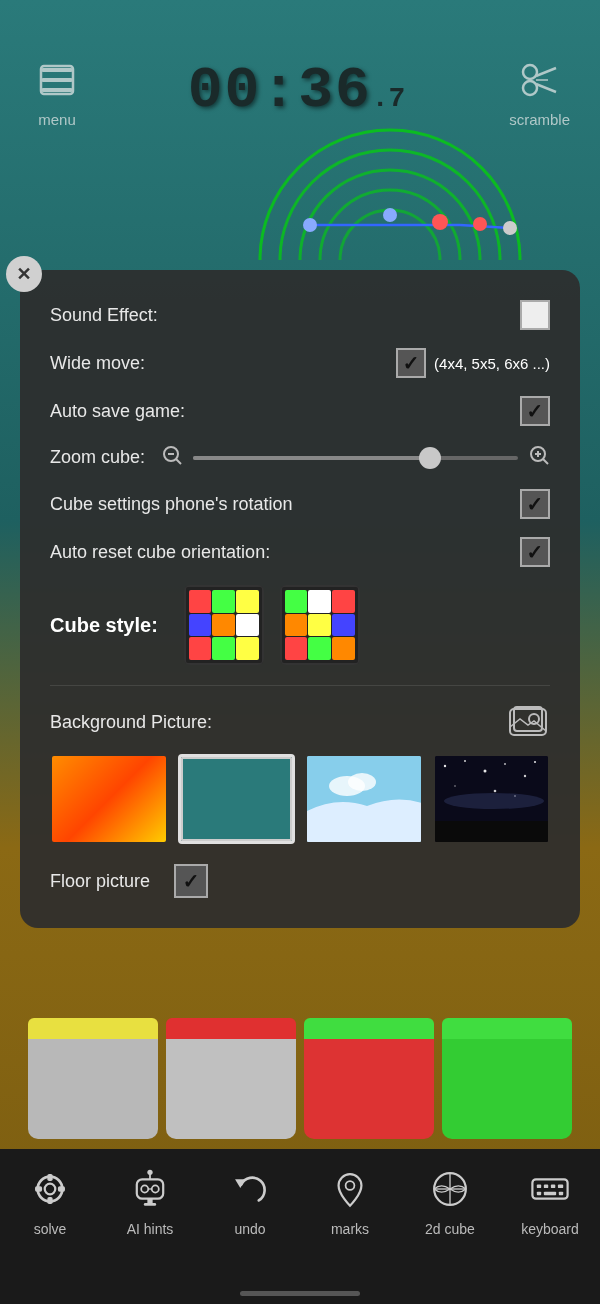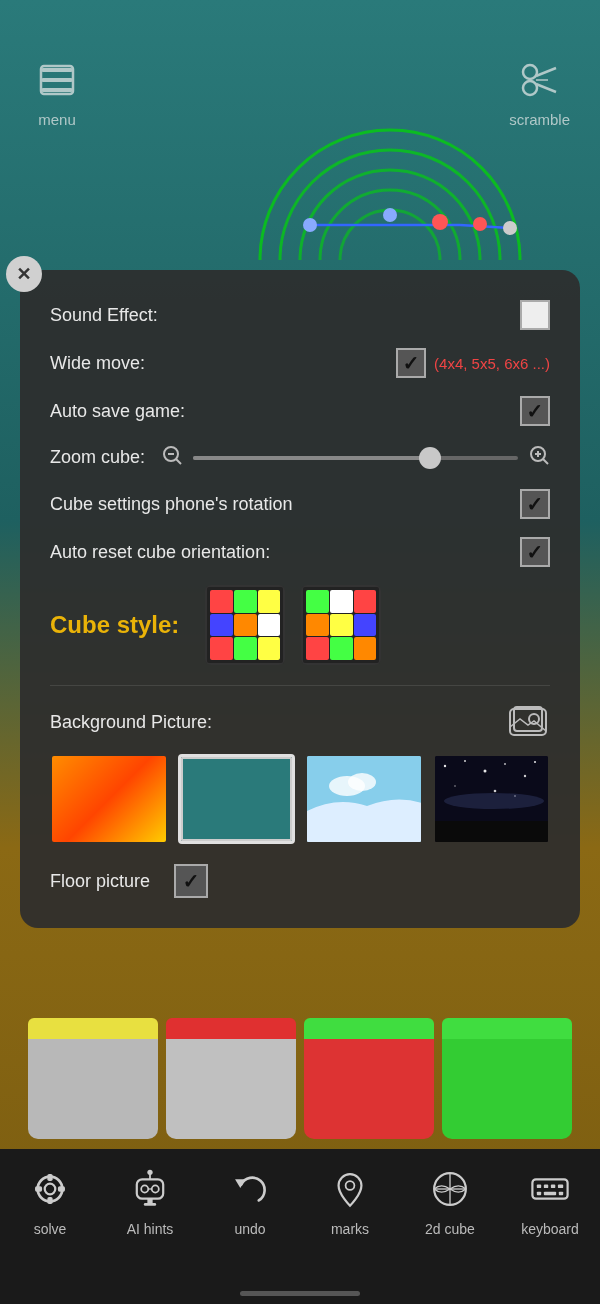--- a/index.html
+++ b/index.html
@@ -99,21 +99,21 @@
       align-items: center;
       margin-bottom: 18px;
       font-size: 18px;
       color: #e8e8e8;
     }
     .setting-label {
       flex: 1;
     }
     .setting-note {
       font-size: 15px;
-      color: #ef4444;
+      color: #ffffff;
       margin-left: 8px;
     }
 
     
     .checkbox {
       width: 30px;
       height: 30px;
       border: 2px solid #aaa;
       background: #555;
       display: flex;
@@ -171,22 +171,22 @@
     }
 
     
     .cube-style-row {
       display: flex;
       align-items: center;
       margin-bottom: 20px;
       gap: 16px;
     }
     .cube-style-label {
-      font-size: 24px;
-      color: #eab308;
+      font-size: 20px;
+      color: #ffffff;
       font-weight: bold;
       margin-right: 10px;
     }
     .cube-img {
       width: 80px;
       height: 80px;
       border-radius: 6px;
       overflow: hidden;
       position: relative;
     }
@@ -365,20 +365,24 @@
         <rect x="4" y="6" width="32" height="4" rx="2" fill="#b0c8c8"></rect>
         <rect x="4" y="16" width="32" height="4" rx="2" fill="#b0c8c8"></rect>
         <rect x="4" y="26" width="32" height="4" rx="2" fill="#b0c8c8"></rect>
         <rect x="4" y="4" width="32" height="28" rx="3" fill="none" stroke="#b0c8c8" stroke-width="2.5"></rect>
       </svg>
     </div>
     <span class="header-label">menu</span>
   </div>
 
 
+  <div style="display:flex;align-items:baseline;">
+    <span style="font-size:58px;color:#1a2a2a;font-family:'Courier New',monospace;font-weight:bold;letter-spacing:2px;text-shadow:2px 2px 4px rgba(0,0,0,0.5);">00:36</span>
+    <span style="font-size:28px;color:#1a2a2a;font-family:'Courier New',monospace;font-weight:bold;">.7</span>
+  </div>
 
   <div class="header-left">
     <div class="header-icon">
       <svg width="44" height="40" viewBox="0 0 44 40">
 
         <circle cx="12" cy="12" r="7" fill="none" stroke="#b0c8c8" stroke-width="2.5"></circle>
         <circle cx="12" cy="28" r="7" fill="none" stroke="#b0c8c8" stroke-width="2.5"></circle>
         <line x1="18" y1="16" x2="38" y2="8" stroke="#b0c8c8" stroke-width="2.5"></line>
         <line x1="18" y1="24" x2="38" y2="32" stroke="#b0c8c8" stroke-width="2.5"></line>
         <line x1="18" y1="20" x2="30" y2="20" stroke="#b0c8c8" stroke-width="1.5"></line>

